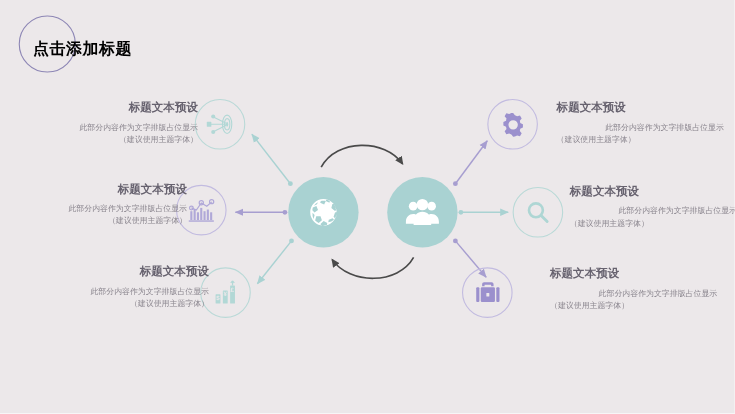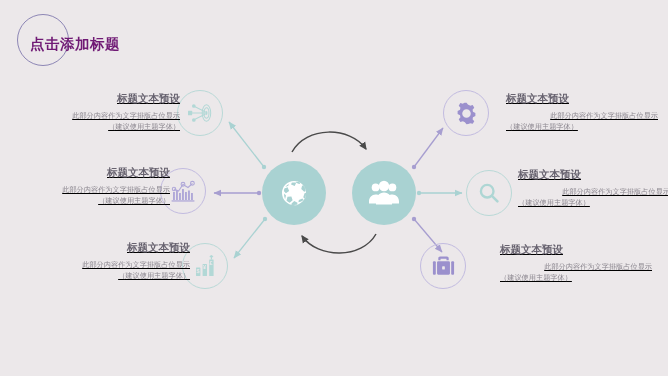--- a/index.html
+++ b/index.html
@@ -28,21 +28,21 @@
     border: 1px solid #8d86b5;
     border-radius: 50%;
     box-sizing: border-box;
   }
   #title-text {
     position: absolute;
     left: 30px;
     top: 35px;
     font-size: 14.5px;
     font-weight: bold;
-    color: #701a75;
+    color: #000000;
     letter-spacing: 0.5px;
     white-space: nowrap;
   }
 
   
   .hub {
     position: absolute;
     width: 64px;
     height: 64px;
     border-radius: 50%;
@@ -74,21 +74,20 @@
   #sat-chart     { left: 160px; top: 168px; }
   #sat-bars      { left: 182px; top: 243px; }
   #sat-gear      { left: 443px; top: 90px;  }
   #sat-search    { left: 466px; top: 170px; }
   #sat-briefcase { left: 420px; top: 243px; }
 
   
   .block {
     position: absolute;
     width: 152px;
-    text-decoration: underline;
   }
   .block .bt {
     font-size: 10.5px;
     font-weight: bold;
     color: #67626f;
     margin-bottom: 4px;
     line-height: 1.3;
   }
   .block .bd {
     font-size: 7.2px;

